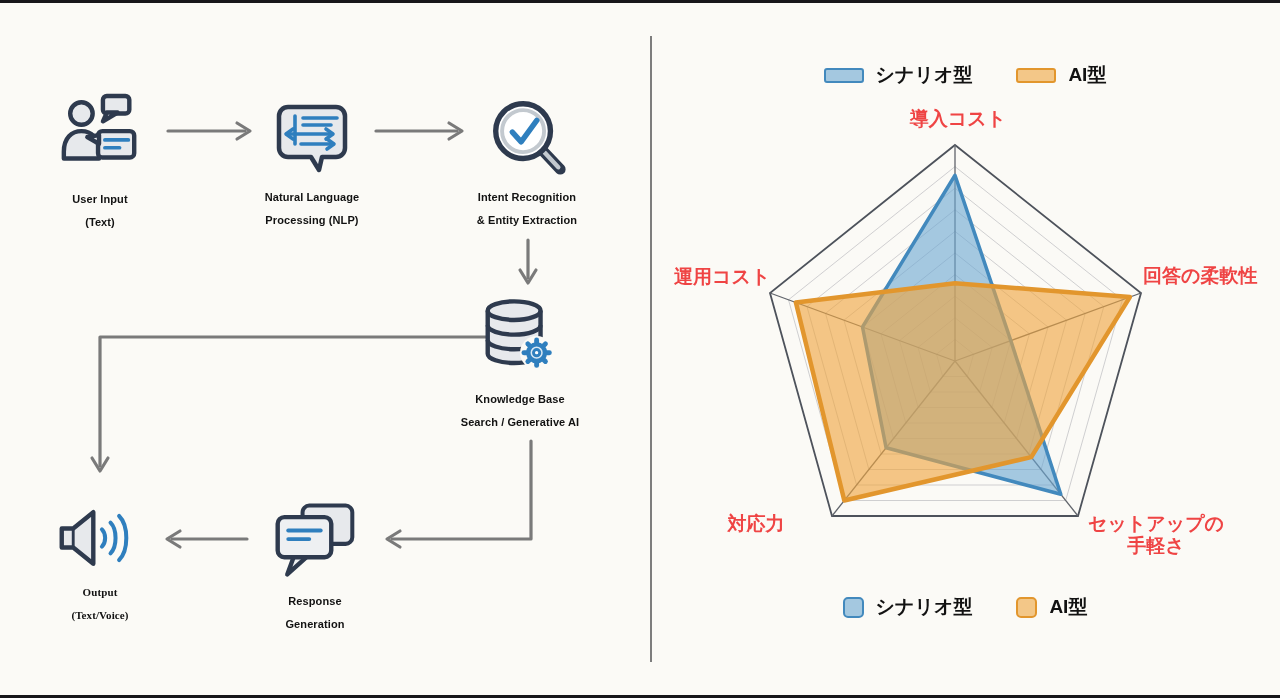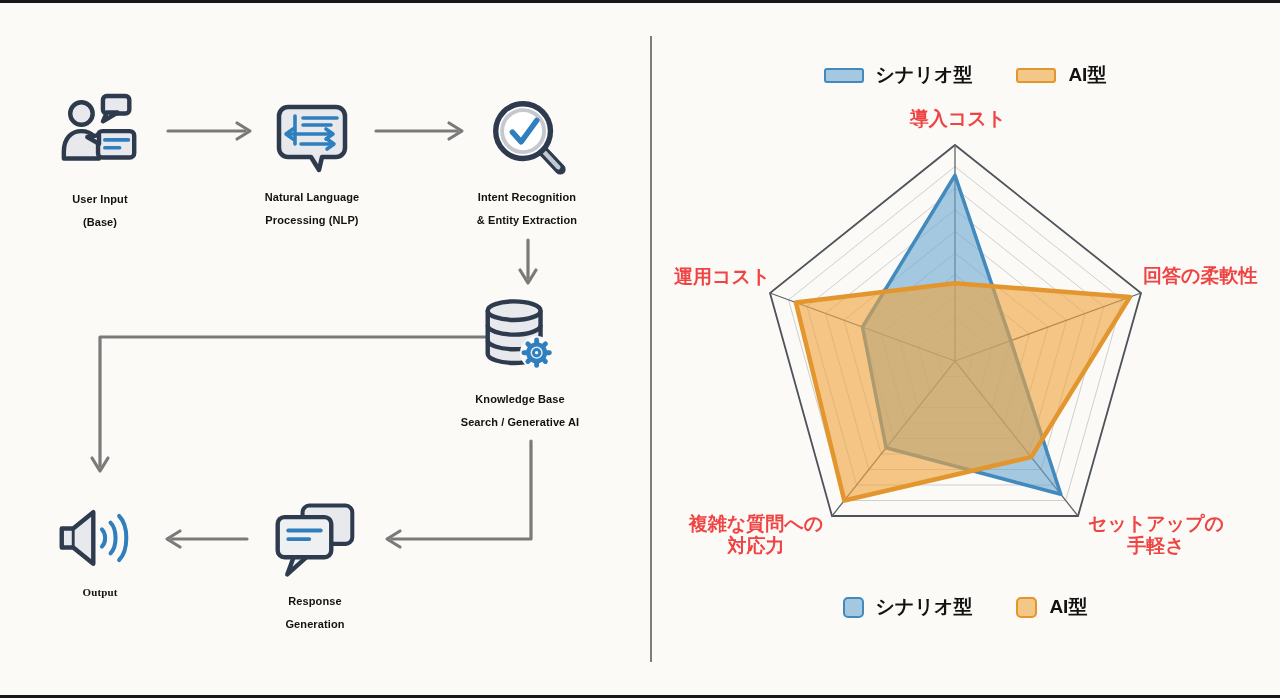--- a/index.html
+++ b/index.html
@@ -64,21 +64,21 @@
         <rect x="42" y="40" width="37" height="27" rx="4.5"></rect>
         <path d="M43 53 L31 46 L43 44 Z"></path>
       </g>
       <g stroke="#2f7fbe" stroke-width="3.8" stroke-linecap="round">
         <line x1="49" y1="49" x2="73" y2="49"></line>
         <line x1="49" y1="57" x2="64" y2="57"></line>
       </g>
     </svg>
     <div class="lbl" style="margin-top:6px;">
       <div>User Input</div>
-      <div>(Base)</div>
+      <div>(Text)</div>
     </div>
   </div>
 
   <div class="node" style="left:212px; top:100px; width:200px;">
     <svg class="icon" width="78" height="78" viewBox="0 0 78 78">
       <path d="M6 16 a9 9 0 0 1 9 -9 h48 a9 9 0 0 1 9 9 v32 a9 9 0 0 1 -9 9 h-14 l-3 13 l-8 -13 h-23 a9 9 0 0 1 -9 -9 Z" fill="#e7e9ec" stroke="#2e3a4e" stroke-width="4.5" stroke-linejoin="round"></path>
       <g stroke="#2f7fbe" stroke-width="3.6" fill="none" stroke-linecap="round" stroke-linejoin="round">
         <line x1="22" y1="16" x2="22" y2="44"></line>
         <line x1="30" y1="18" x2="64" y2="18"></line>
         <line x1="30" y1="25" x2="58" y2="25"></line>
@@ -156,20 +156,21 @@
       <path d="M6 26 h12 l21 -17 v54 l-21 -17 h-12 z" fill="#e7e9ec" stroke="#2e3a4e" stroke-width="4.6" stroke-linejoin="round"></path>
       <line x1="18" y1="27" x2="18" y2="45" stroke="#2e3a4e" stroke-width="3"></line>
       <g fill="none" stroke="#2f7fbe" stroke-width="4.2" stroke-linecap="round">
         <path d="M48 27 C52.5 31.5 52.5 40.5 48 45"></path>
         <path d="M57 20 C64 27 64 45 57 52"></path>
         <path d="M66 13 C76 23 76 49 66 59"></path>
       </g>
     </svg>
     <div class="lbl" style="margin-top:8px;">
       <div>Output</div>
+      <div>(Text/Voice)</div>
     </div>
   </div>
 
   <div class="legend top">
     <div class="legend-item">
       <span class="swatch" style="background: rgba(107, 166, 210, 0.6); border-color: rgb(66, 137, 189);"></span>
       <span class="legend-label">シナリオ型</span>
     </div>
     <div class="legend-item">
       <span class="swatch" style="background: rgba(239, 165, 63, 0.6); border-color: rgb(226, 150, 45);"></span>
@@ -201,21 +202,20 @@
     <div>導入コスト</div>
   </div>
   <div class="axis-label" style="left:1143px; top:265px; white-space:nowrap;">
     <div>回答の柔軟性</div>
   </div>
   <div class="axis-label center" style="left:1056px; top:513px; width:200px;">
     <div>セットアップの</div>
     <div>手軽さ</div>
   </div>
   <div class="axis-label center" style="left:656px; top:513px; width:200px;">
-    <div>複雑な質問への</div>
     <div>対応力</div>
   </div>
   <div class="axis-label" style="left:674px; top:266px; white-space:nowrap;">
     <div>運用コスト</div>
   </div>
 
   <div class="legend bottom">
     <div class="legend-item">
       <span class="swatch" style="background: rgba(107, 166, 210, 0.6); border-color: rgb(66, 137, 189);"></span>
       <span class="legend-label">シナリオ型</span>

